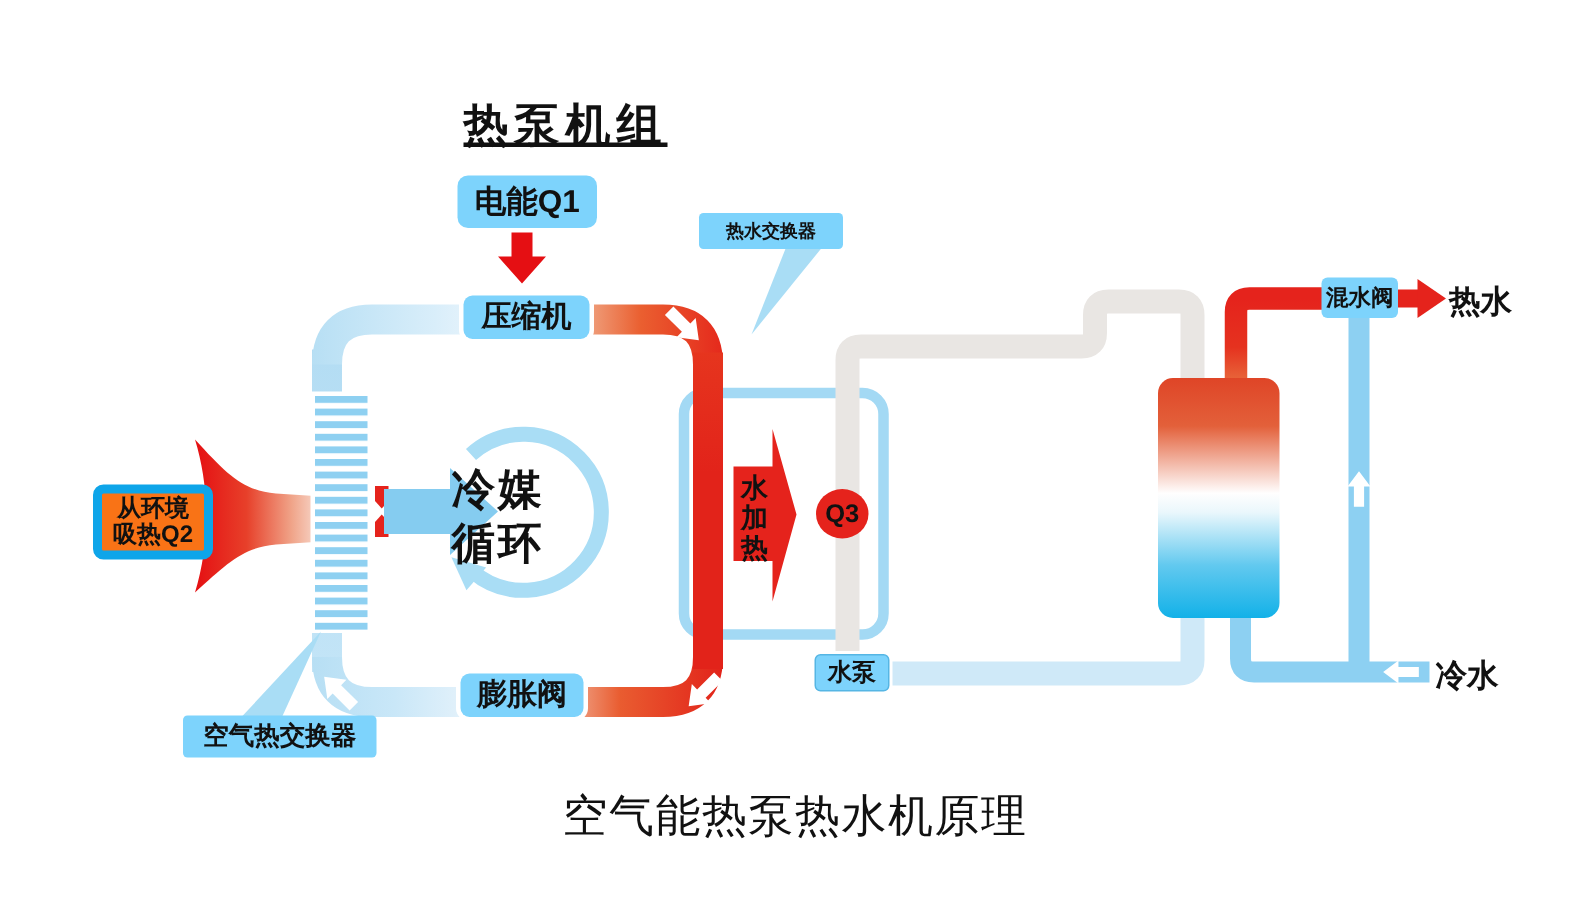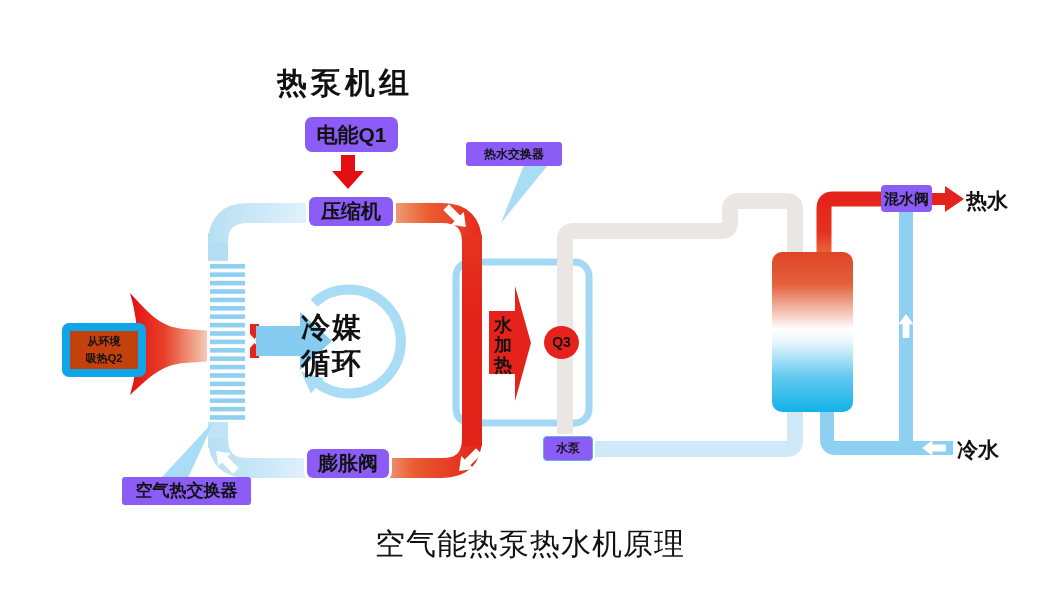--- a/index.html
+++ b/index.html
@@ -1,29 +1,29 @@
 <!DOCTYPE html>
 <html><head>
 <meta charset="utf-8">
 <style>
   html,body{margin:0;padding:0;background:#fff;}
   #stage{position:relative;width:1060px;height:601px;background:#fff;overflow:hidden;
          font-family:"Liberation Sans","DejaVu Sans",sans-serif;color:#111;}
   #pipes{position:absolute;left:0;top:0;}
   .abs{position:absolute;}
-  .box{background:#8b5cf6;border-radius:6px;text-align:center;font-weight:600;color:#111;}
+  .box{background:#7dd3fc;border-radius:6px;text-align:center;font-weight:600;color:#111;}
   .ring{box-shadow:0 0 0 3px #fff;}
-  .title{font-weight:700;letter-spacing:4px;font-size:30px;text-align:left;white-space:nowrap;}
+  .title{font-weight:700;letter-spacing:4px;font-size:30px;text-align:center;white-space:nowrap;text-decoration:underline;}
   .caption{font-size:30px;font-weight:400;letter-spacing:1px;text-align:center;white-space:nowrap;}
   .bigword{font-size:29px;font-weight:600;line-height:36px;letter-spacing:2px;}
   .flowlabel{font-size:21px;font-weight:700;white-space:nowrap;}
-  .envbox{background:#c2410c;border:8px solid #0ea5e9;border-radius:7px;text-align:center;
-          font-size:11px;font-weight:600;line-height:17px;padding-top:2px;}
+  .envbox{background:#f97316;border:6px solid #0ea5e9;border-radius:7px;text-align:center;
+          font-size:16px;font-weight:600;line-height:17px;padding-top:2px;}
   .vtext{width:20px;font-size:18px;line-height:20px;font-weight:600;word-break:break-all;text-align:center;}
-  .q3{background:#e5231c;border-radius:50%;text-align:center;font-weight:700;font-size:14px;color:#111;}
+  .q3{background:#e5231c;border-radius:50%;text-align:center;font-weight:700;font-size:17px;color:#111;}
 </style>
 </head>
 <body>
 
 <div id="stage">
 
   <svg id="pipes" width="1060" height="601" viewBox="0 0 1060 601">
     <defs>
       <linearGradient id="gradTop" gradientUnits="userSpaceOnUse" x1="208" y1="0" x2="482" y2="0">
         <stop offset="0" stop-color="#b7dff4"></stop>
@@ -153,18 +153,18 @@
     <div>从环境</div>
     <div>吸热Q2</div>
   </div>
 
   <div class="abs box" style="left:466px;top:142px;width:96px;height:24px;line-height:24px;font-size:12px;border-radius:3px;">热水交换器</div>
   <div class="abs box" style="left:122px;top:477px;width:129px;height:28px;line-height:28px;font-size:17px;border-radius:3px;">空气热交换器</div>
 
   <div class="abs vtext" style="left:493px;top:315px;">水加热</div>
   <div class="abs q3" style="left:544px;top:326px;width:35px;height:33px;line-height:33px;">Q3</div>
 
-  <div class="abs box" style="left:543px;top:436px;width:48px;height:23px;line-height:23px;font-size:12px;border:1px solid #56b6e4;border-radius:4px;box-shadow:0 0 0 2px #fff;">水泵</div>
+  <div class="abs box" style="left:543px;top:436px;width:48px;height:23px;line-height:23px;font-size:16px;border:1px solid #56b6e4;border-radius:4px;box-shadow:0 0 0 2px #fff;">水泵</div>
   <div class="abs box" style="left:881px;top:185px;width:51px;height:27px;line-height:27px;font-size:15px;border-radius:4px;">混水阀</div>
   <div class="abs flowlabel" style="left:966px;top:187px;">热水</div>
   <div class="abs flowlabel" style="left:957px;top:436px;">冷水</div>
 
 </div>
 
 </body></html>

